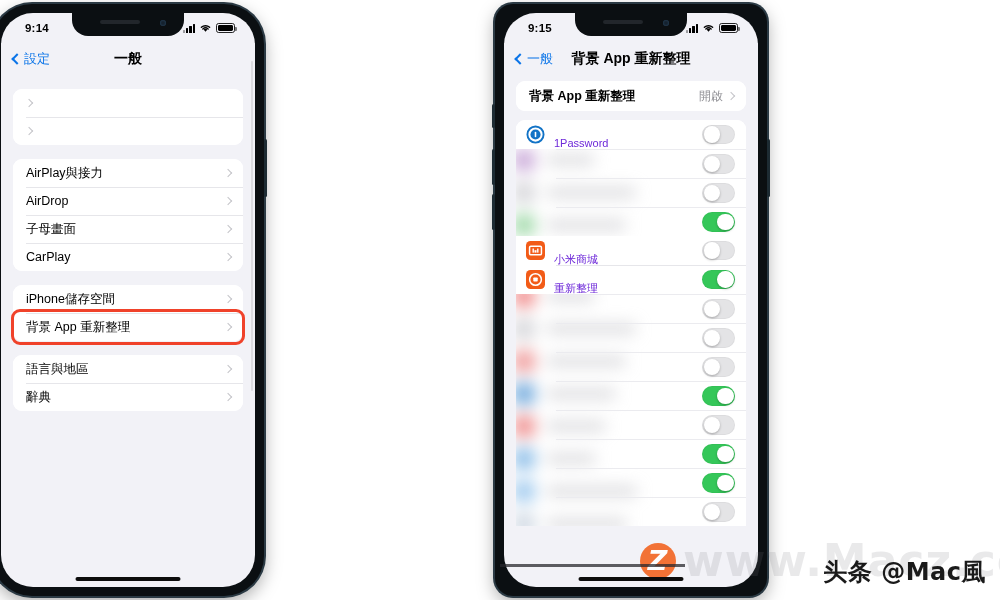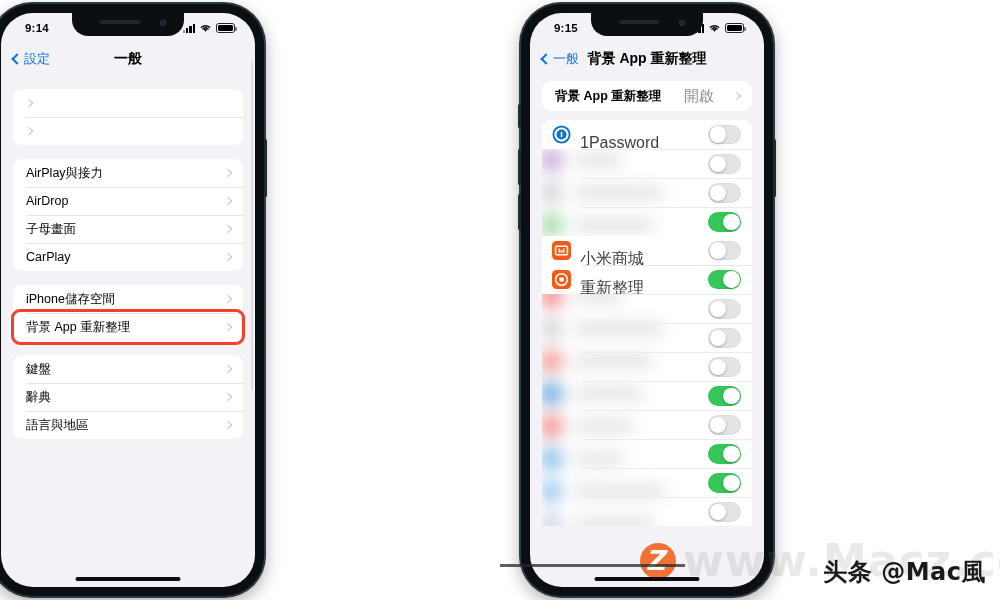--- a/index.html
+++ b/index.html
@@ -129,21 +129,21 @@
     padding:0 12px 0 13px;
     font-size:12.5px; color:#000;
     background:#fff;
     cursor:pointer;
   }
   .row + .row::before{
     content:""; position:absolute; left:13px; right:0; top:0;
     height:1px; background:#e6e6ea;
   }
   .row .lbl { flex:1; white-space:nowrap; }
-  .row .val { color:#8e8e93; font-size:15px; margin-right:20px; }
+  .row .val { color:#8e8e93; font-size:12px; margin-right:5px; }
   .chev {
     width:6px;height:6px;
     border-right:1.6px solid #c4c4c8;border-top:1.6px solid #c4c4c8;
     transform:rotate(45deg);
     flex:none;
   }
 
   
   .scrollbar {
     position:absolute; right:2px; top:48px;
@@ -179,21 +179,21 @@
     content:""; position:absolute; left:40px; right:0; top:0;
     height:1px; background:#e6e6ea;
   }
   .app-icon {
     width:19px;height:19px;border-radius:4.5px;
     flex:none; margin-right:9px;
     display:flex;align-items:center;justify-content:center;
     font-size:9px;font-weight:bold;color:#fff;
     overflow:hidden;
   }
-  .app-name { flex:1; font-size:16px; color:#404040; white-space:nowrap;margin-top:17px; }
+  .app-name { flex:1; font-size:11px; color:#6d28d9; white-space:nowrap;margin-top:17px; }
 
   .toggle {
     width:33px;height:19.5px;border-radius:11px;
     flex:none; position:relative; cursor:pointer;
     background:#e4e4e6;
     box-shadow:inset 0 0 0 1px rgba(0,0,0,.03);
   }
   .toggle.on { background:#35c759; }
   .toggle .knob{
     position:absolute; top:1.6px; left:1.6px;
@@ -336,41 +336,37 @@
             <span class="chev"></span>
           </div>
           <div class="row">
             <span class="lbl">背景 App 重新整理</span>
             <span class="chev"></span>
           </div>
         </div>
         <div class="gap-lg"></div>
         <div class="group">
           <div class="row">
-            <span class="lbl">鍵盤</span>
+            <span class="lbl">語言與地區</span>
             <span class="chev"></span>
           </div>
           <div class="row">
             <span class="lbl">辭典</span>
-            <span class="chev"></span>
-          </div>
-          <div class="row">
-            <span class="lbl">語言與地區</span>
             <span class="chev"></span>
           </div>
         </div>
       </div>
 
     <div class="scrollbar"></div>
     <div class="home-ind"></div>
   <div class="highlight-box" style="left: 10px; top: 296px; width: 234px; height: 36px;"></div>
     </div>
 </div>
 
-<div class="phone" id="rightPhone" style="left:521px; top:4px; width:252px; height:592px;">
+<div class="phone" id="rightPhone" style="left:495px; top:4px; width:272px; height:592px;border-radius:18px;">
 
   <div class="btn-side btn-right" style="top:135px;height:58px;"></div>
   <div class="btn-side btn-left" style="top:100px;height:24px;"></div>
   <div class="btn-side btn-left" style="top:145px;height:36px;"></div>
   <div class="btn-side btn-left" style="top:190px;height:36px;"></div>
 
   <div class="phone-inner">
     <div class="notch">
       <div class="notch-speaker"></div>
       <div class="notch-cam"></div>

